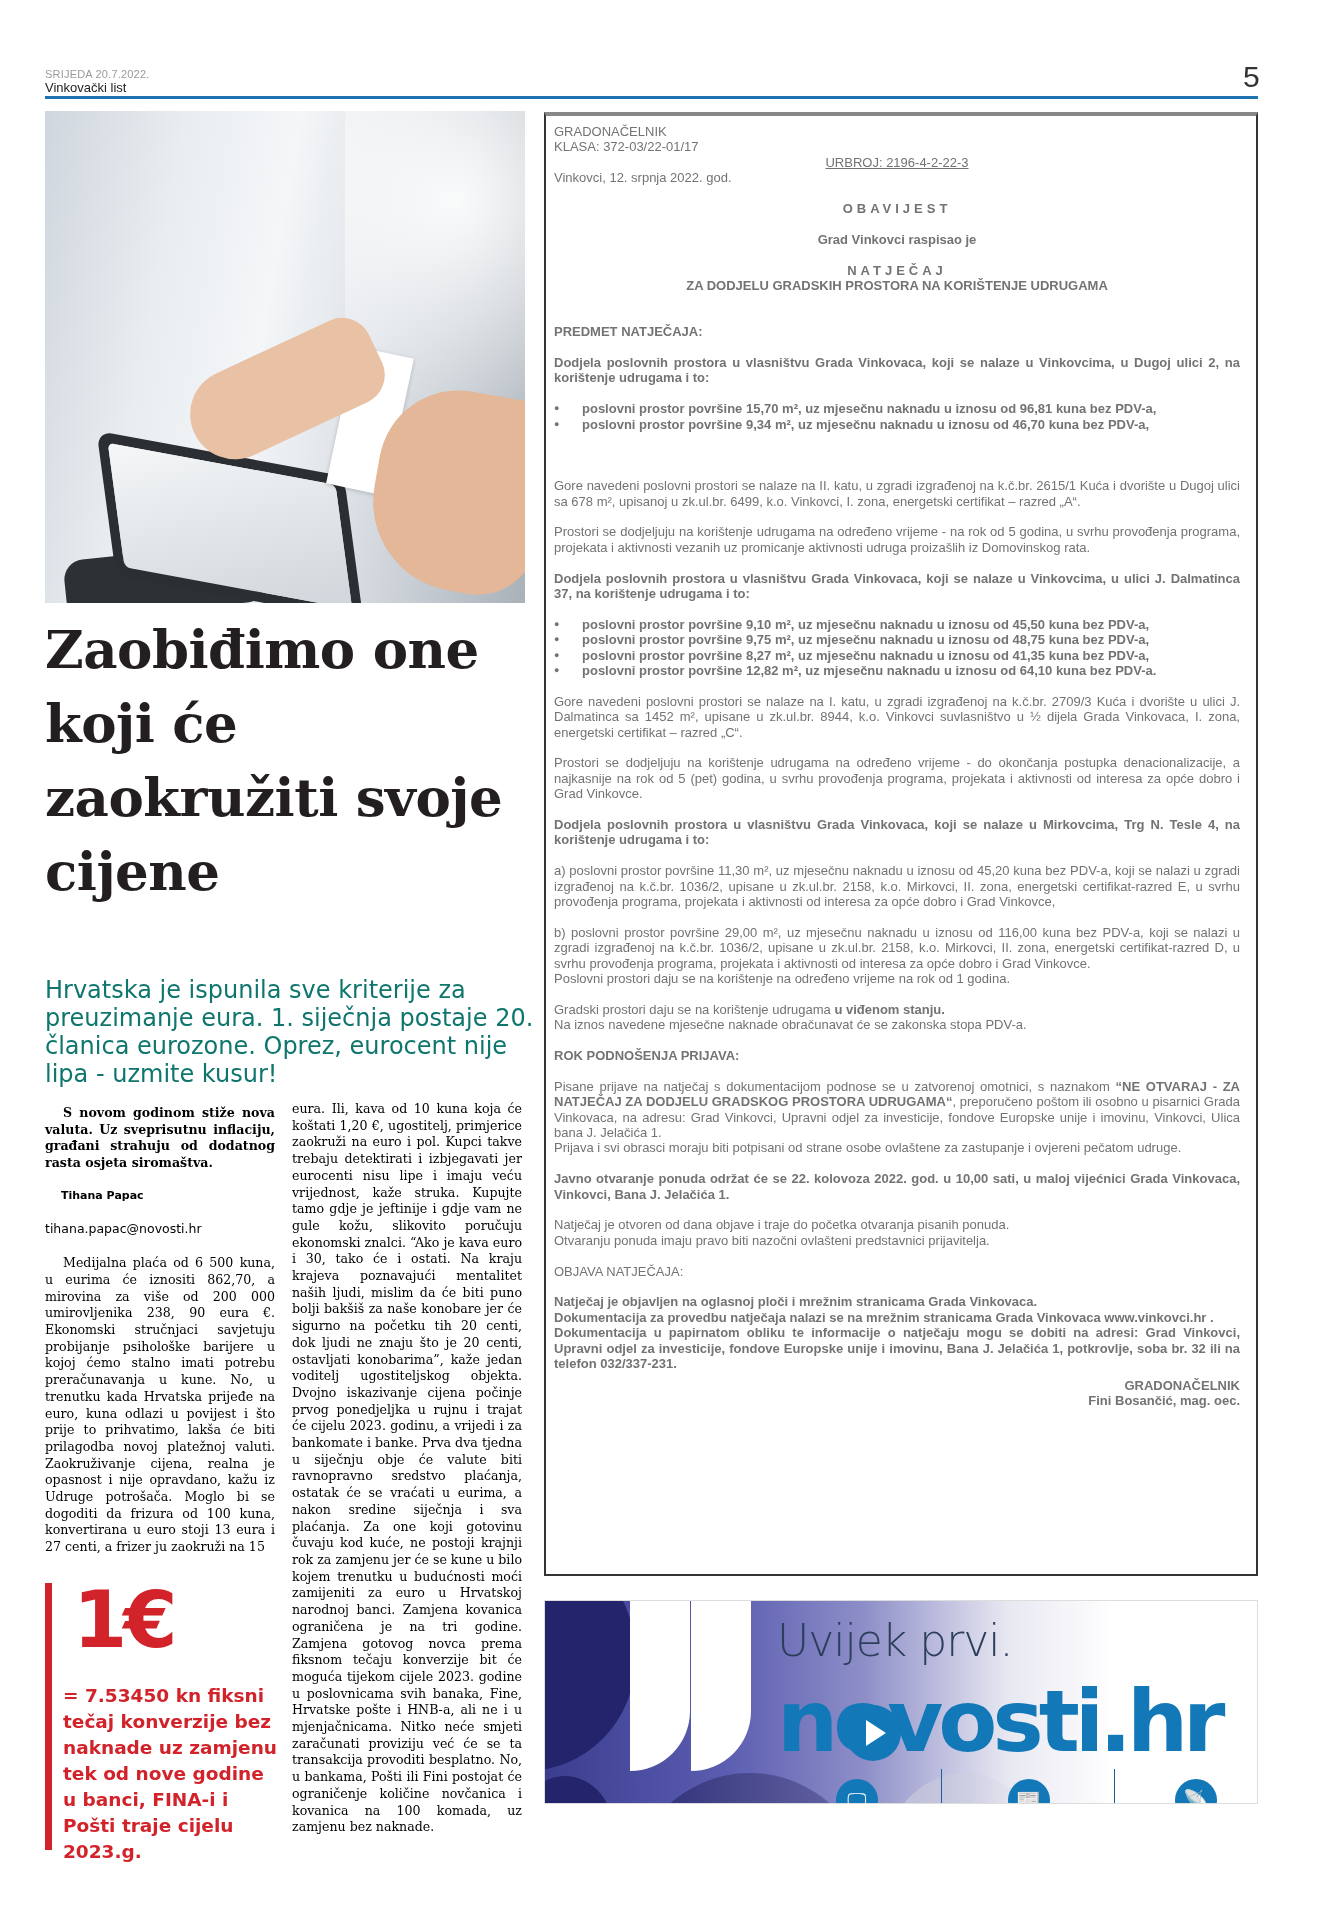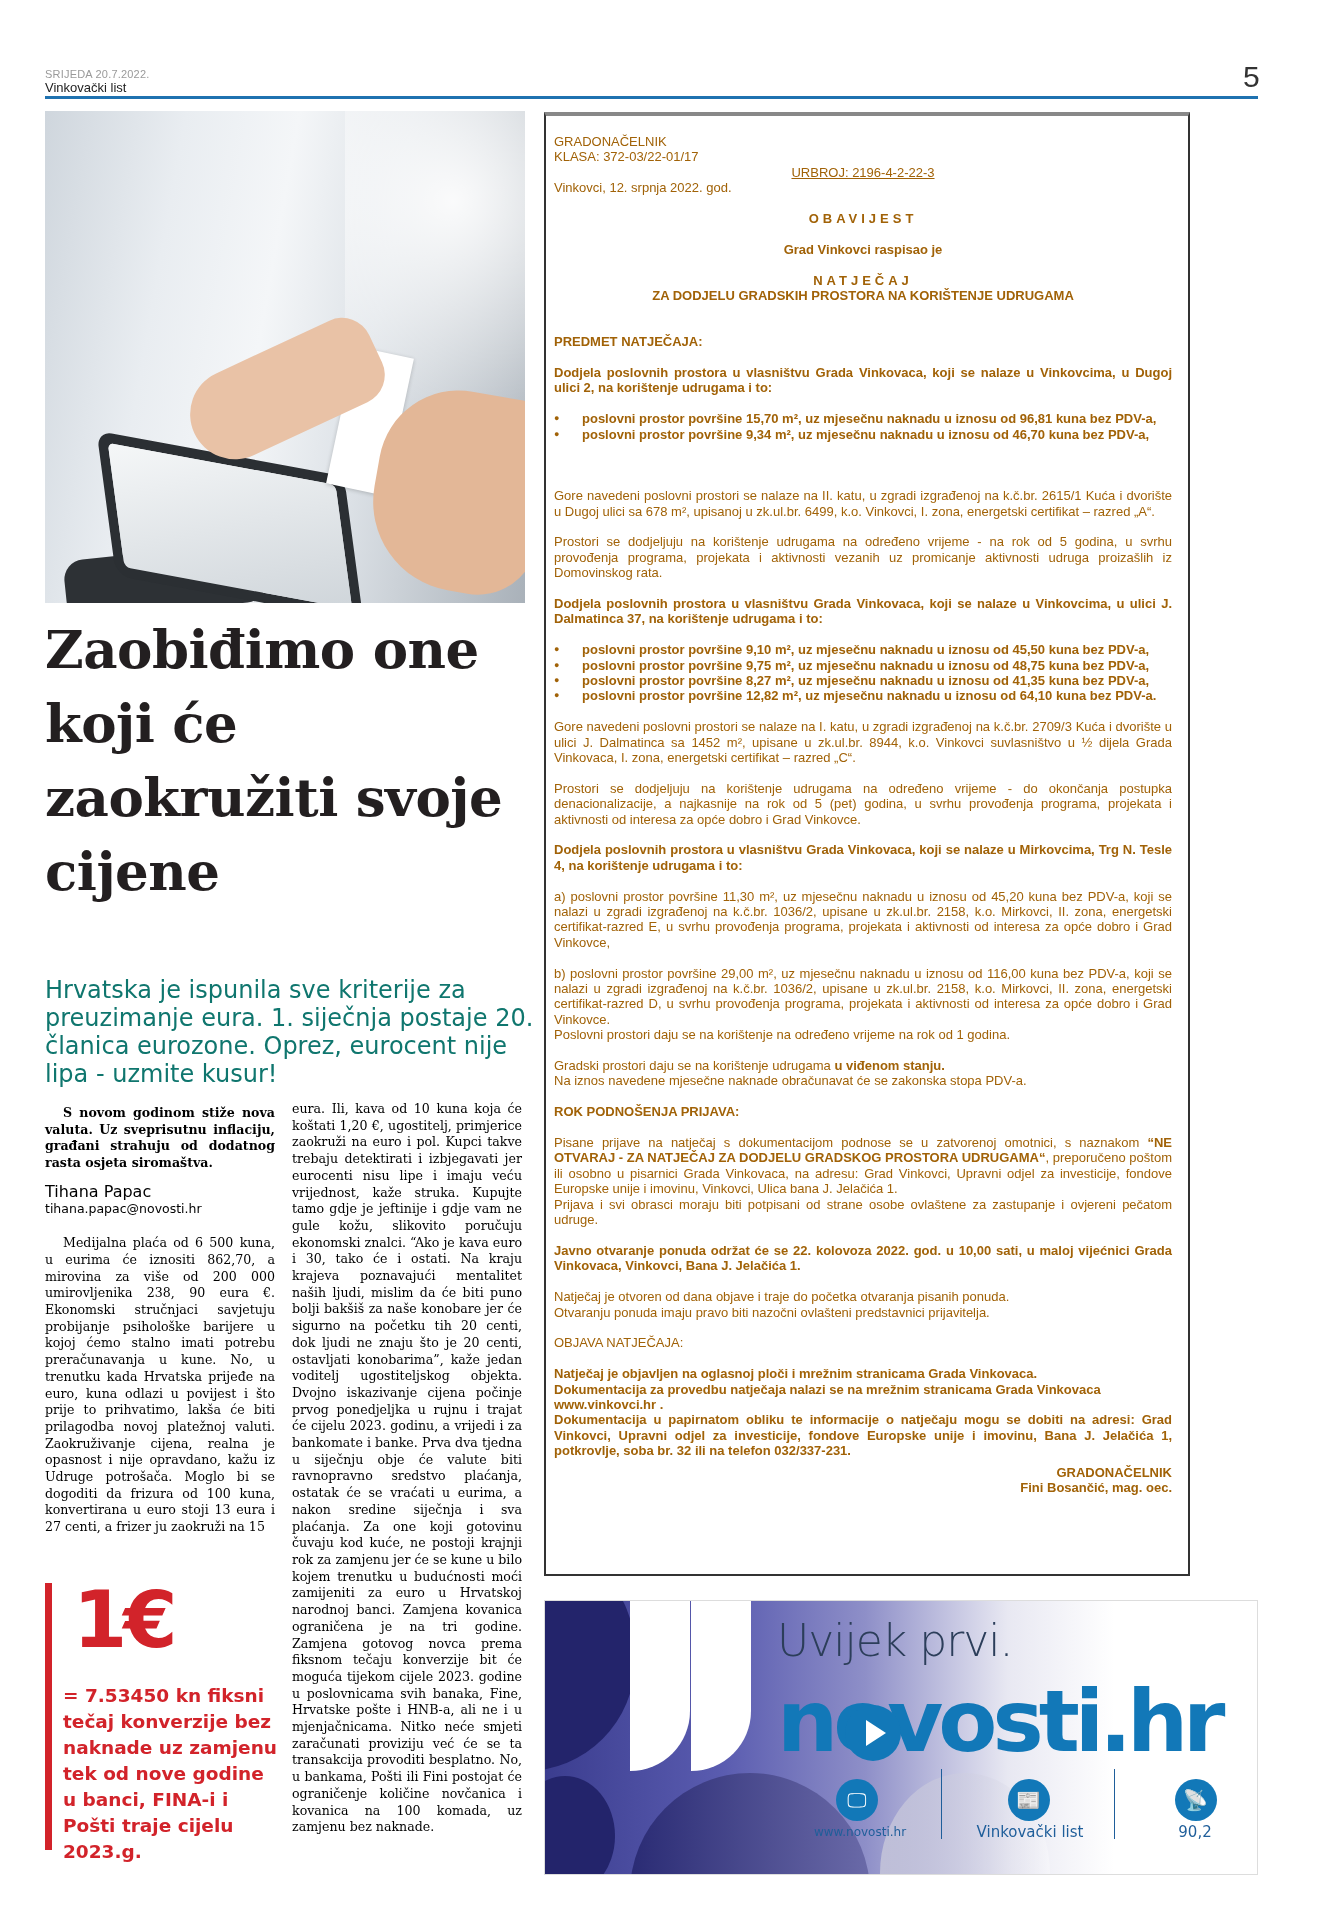--- a/index.html
+++ b/index.html
@@ -18,43 +18,43 @@
   .photo .receipt { position:absolute; left:295px; top:240px; width:60px; height:140px; background:#ffffff; transform:rotate(12deg); box-shadow:0 1px 4px rgba(0,0,0,0.2); }
   .photo .bg-blur { position:absolute; left:300px; top:0; width:180px; height:300px; background:radial-gradient(circle at 60% 30%, rgba(255,255,255,0.9), rgba(255,255,255,0)); }
 
   .headline { position:absolute; left:45px; top:612px; width:490px; font-family:"DejaVu Serif", serif; font-weight:bold; font-size:53px; line-height:74px; color:#231f20; letter-spacing:-0.5px; }
   .deck { position:absolute; left:45px; top:976px; width:490px; font-family:"DejaVu Sans", sans-serif; font-size:24px; line-height:28px; color:#0f766e; }
 
   .col { position:absolute; font-family:"DejaVu Serif", serif; font-size:12.6px; line-height:16.7px; color:#000000; text-align:justify; }
   .col1 { left:45px; top:1105px; width:230px; }
   .col2 { left:292px; top:1101px; width:230px; }
   .lead { font-weight:bold; text-indent:18px; margin:0 0 12px 0; }
-  .author { font-family:"DejaVu Sans", sans-serif; font-weight:normal; font-size:16px; margin:0; }
+  .author { font-family:"DejaVu Sans", sans-serif; font-weight:bold; font-size:11px; margin:16px; }
   .email { font-family:"DejaVu Sans", sans-serif; font-size:12.5px; margin:0 0 18px 0; }
   .body-p { text-indent:18px; margin:0; }
   .body-p2 { margin:0; }
 
   .promo { position:absolute; left:45px; top:1583px; width:230px; height:332px; }
   .promo .bar { position:absolute; left:0; top:0; width:7px; height:267px; background:#d2232a; }
   .promo .big { position:absolute; left:28px; top:-8px; font-family:"DejaVu Sans", sans-serif; font-weight:bold; font-size:78px; line-height:90px; color:#d2232a; letter-spacing:-4px; }
   .promo .txt { position:absolute; left:18px; top:100px; width:215px; font-family:"DejaVu Sans", sans-serif; font-weight:bold; font-size:18.5px; line-height:26px; color:#d2232a; }
 
-  .notice { position:absolute; left:544px; top:112px; width:646px; height:1464px; border:2px solid #333; border-top:4px solid #888; box-sizing:border-box; padding:18px 16px 0 8px; font-family:"Liberation Sans", sans-serif; font-size:13px; line-height:15.4px; color:#a16207; }
+  .notice { position:absolute; left:544px; top:112px; width:714px; height:1464px; border:2px solid #333; border-top:4px solid #888; box-sizing:border-box; padding:8px 16px 0 8px; font-family:"Liberation Sans", sans-serif; font-size:13px; line-height:15.4px; color:#737373; }
   .notice p { margin:0; }
   .gap { height:15.4px; }
   .c { text-align:center; }
   .b { font-weight:bold; }
   .spaced { letter-spacing:4px; }
   .u { text-decoration:underline;text-align:center; }
   .j { text-align:justify; }
   .bul { position:relative; padding-left:28px; margin:0; }
   .bul::before { content:"\25CF"; position:absolute; left:0; top:0; font-size:9px; }
   .r { text-align:right; }
 
-  .ad { position:absolute; left:544px; top:1600px; width:714px; height:275px; overflow:hidden; border:1px solid #ddd; box-sizing:border-box;
+  .ad { position:absolute; left:544px; top:1600px; width:714px; height:204px; overflow:hidden; border:1px solid #ddd; box-sizing:border-box;
     background: linear-gradient(90deg, #3b3d8f 0%, #5a5cb0 25%, #8e8fc8 45%, #e8e8f2 65%, #ffffff 80%); }
   .ad .shape { position:absolute; border-radius:50%; }
   .ad .s1 { left:-20px; top:-60px; width:110px; height:230px; background:#23246b; border-radius:0 110px 110px 0; }
   .ad .s2 { left:85px; top:-60px; width:60px; height:230px; background:#ffffff; border-radius:0 70px 70px 0; }
   .ad .s3 { left:146px; top:-60px; width:60px; height:230px; background:#ffffff; border-radius:0 70px 70px 0; }
   .ad .s4 { left:-30px; top:175px; width:100px; height:120px; background:#23246b; }
   .ad .s5 { left:85px; top:172px; width:240px; height:240px; background:linear-gradient(90deg,#2a2b74,#6a6aa8); }
   .ad .s6 { left:335px; top:172px; width:170px; height:200px; background:linear-gradient(90deg,#bfbfd8,rgba(255,255,255,0.3)); }
   .ad .tag { position:absolute; left:232px; top:14px; font-family:"DejaVu Sans", sans-serif; font-weight:200; font-size:44px; color:#2c3e5a; letter-spacing:-1px; }
   .ad .brand { position:absolute; left:232px; top:70px; font-family:"DejaVu Sans", sans-serif; font-weight:bold; font-size:86px; color:#1278b8; letter-spacing:-5px; line-height:100px; }

